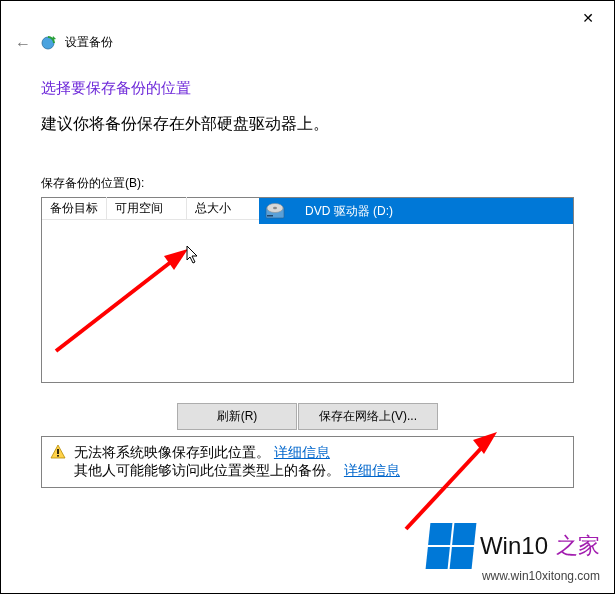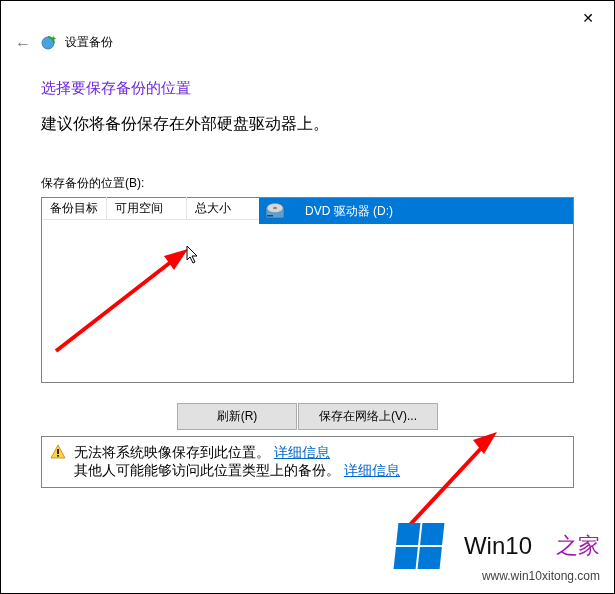--- a/index.html
+++ b/index.html
@@ -155,21 +155,21 @@
   .watermark {
     position: absolute;
     bottom: 10px;
     right: 14px;
     text-align: right;
   }
   .wm-row {
     display: flex;
     align-items: center;
     justify-content: flex-end;
-    gap: 22px;
+    gap: 6px;
   }
   .wm-logo {
     display: grid;
     grid-template-columns: 22px 22px;
     grid-template-rows: 22px 22px;
     gap: 2px;
     transform: skewX(-6deg);
   }
   .wm-logo div { background: #0078d7; }
   .wm-text { font-size: 24px; color: #111; font-weight: 500; }

